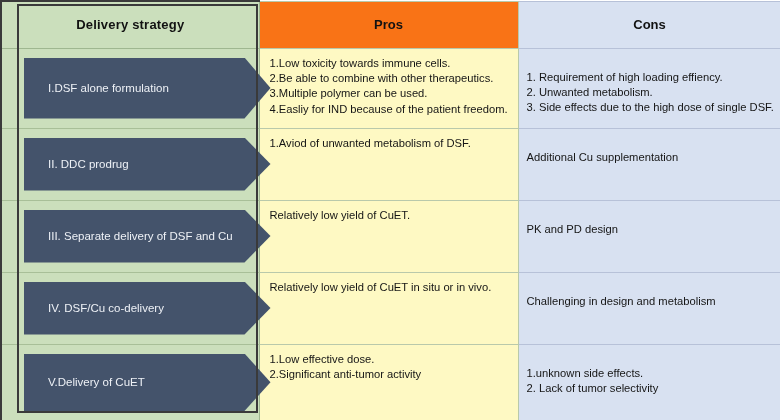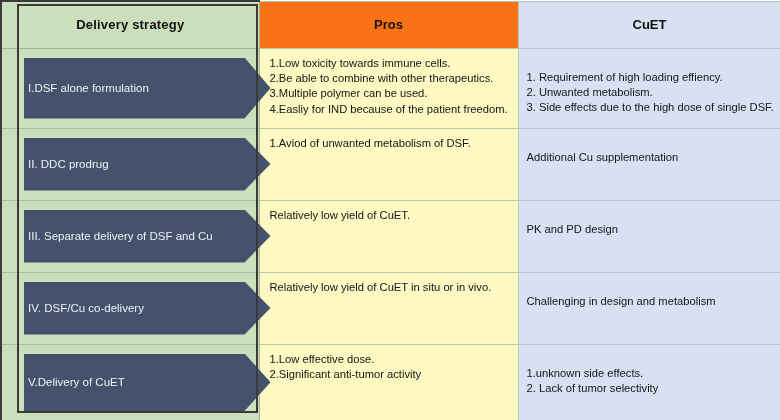--- a/index.html
+++ b/index.html
@@ -94,21 +94,21 @@
     position: absolute;
     left: 22px;
     top: 9px;
     right: -12px;
     bottom: 9px;
     background: #44536b;
     color: #eef1f6;
     font-size: 11.5px;
     display: flex;
     align-items: center;
-    padding-left: 4px;
+    padding-left: 24px;
     box-sizing: border-box;
     -webkit-clip-path: polygon(0 0, calc(100% - 26px) 0, 100% 50%, calc(100% - 26px) 100%, 0 100%);
     clip-path: polygon(0 0, calc(100% - 26px) 0, 100% 50%, calc(100% - 26px) 100%, 0 100%);
     z-index: 5;
   }
 
   td.pros-cell {
     background: #fef9c3;
     border: 1px solid #b9c9ab;
     padding: 7px 4px 4px 6px;
@@ -153,21 +153,21 @@
     <colgroup>
       <col class="c-strategy">
       <col class="c-pros">
       <col class="c-cons">
     </colgroup>
 
     <thead>
       <tr class="header-row">
         <th class="h-strategy">Delivery strategy</th>
         <th class="h-pros">Pros</th>
-        <th class="h-cons">CuET</th>
+        <th class="h-cons">Cons</th>
       </tr>
     </thead>
 
     <tbody>
       <tr class="data-row r1">
         <td class="strategy-cell">
           <div class="arrow">
             <span>I.DSF alone formulation</span>
           </div>
         </td>

